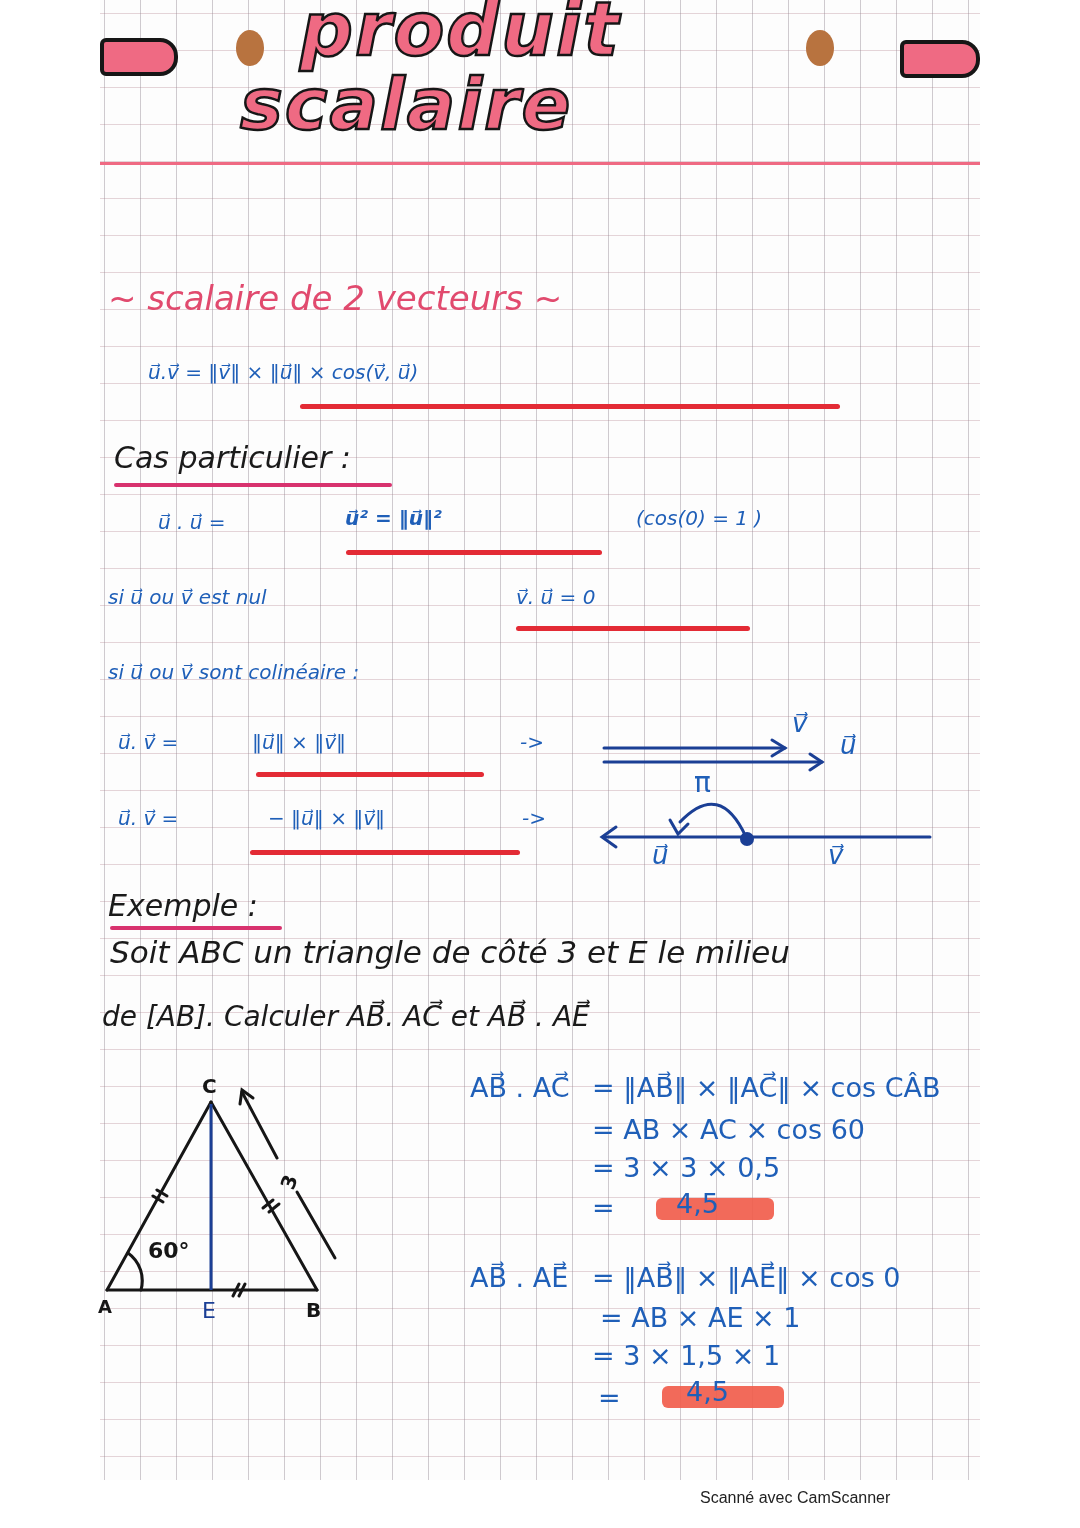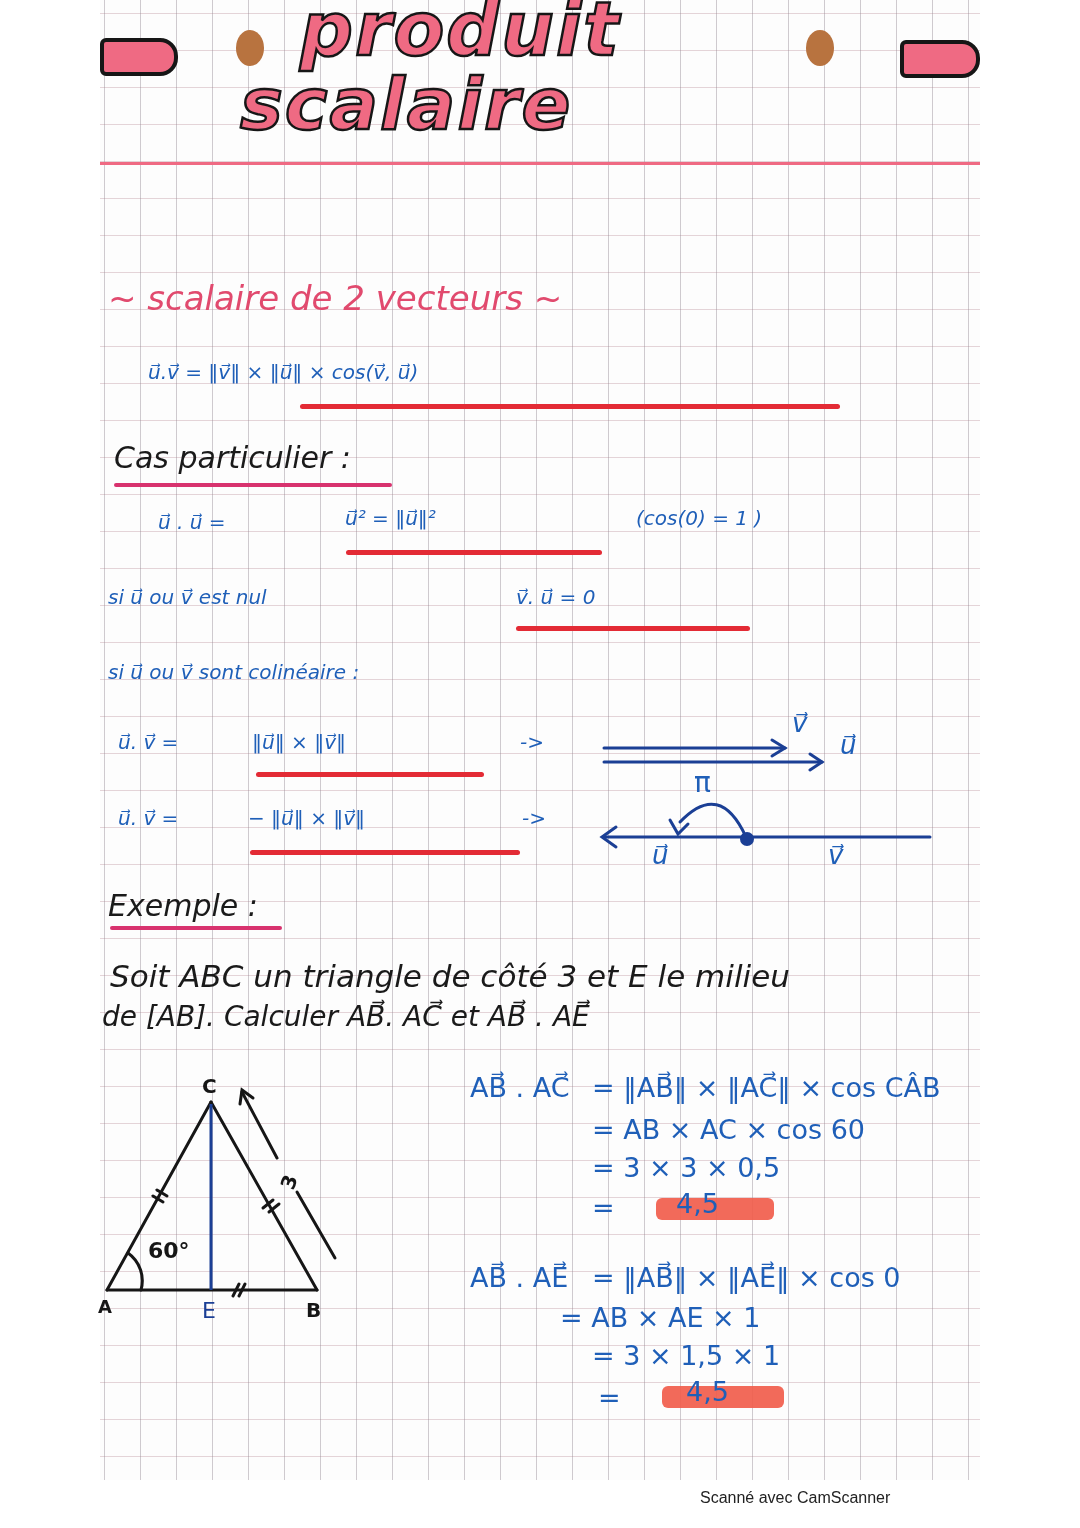--- a/index.html
+++ b/index.html
@@ -66,37 +66,37 @@
   <span>~ </span><span>scalaire de 2 vecteurs</span><span> ~</span>
 </div>
 
 <div class="abs formula" style="left:148px;top:360px;">u⃗.v⃗ = ‖v⃗‖ × ‖u⃗‖ × cos(v⃗, u⃗)</div>
 <div class="ul-red" style="left:300px;top:404px;width:540px;"></div>
 
 <div class="abs label-black" style="left:114px;top:440px;">Cas particulier :</div>
 <div class="ul-pink" style="left:114px;top:483px;width:278px;"></div>
 
 <div class="abs formula" style="left:158px;top:510px;">u⃗ . u⃗ =</div>
-<div class="abs formula" style="left:345px;top:506px;">u⃗² = ‖u⃗‖²</div>
+<div class="abs formula" style="left:345px;top:506px;font-weight:bold;">u⃗² = ‖u⃗‖²</div>
 <div class="ul-red" style="left:346px;top:550px;width:256px;"></div>
 <div class="abs formula" style="left:636px;top:506px;">(cos(0) = 1 )</div>
 
 <div class="abs formula" style="left:108px;top:585px;text-align:center;">si  u⃗ ou v⃗ est nul</div>
 <div class="abs formula" style="left:516px;top:585px;">v⃗. u⃗  =  0</div>
 <div class="ul-red" style="left:516px;top:626px;width:234px;"></div>
 
 <div class="abs formula" style="left:108px;top:660px;">si  u⃗  ou  v⃗ sont colinéaire :</div>
 
 <div class="abs formula" style="left:118px;top:730px;">u⃗. v⃗ =</div>
 <div class="abs formula" style="left:252px;top:730px;text-align:right;">‖u⃗‖ × ‖v⃗‖</div>
 <div class="ul-red" style="left:256px;top:772px;width:228px;"></div>
 <div class="abs formula" style="left:520px;top:730px;">-&gt;</div>
 
 <div class="abs formula" style="left:118px;top:806px;">u⃗. v⃗ =</div>
-<div class="abs formula" style="left:248px;top:806px;text-align:center;">− ‖u⃗‖ × ‖v⃗‖</div>
+<div class="abs formula" style="left:268px;top:806px;text-align:center;">− ‖u⃗‖ × ‖v⃗‖</div>
 <div class="ul-red" style="left:250px;top:850px;width:270px;"></div>
 <div class="abs formula" style="left:522px;top:806px;">-&gt;</div>
 
 <svg style="left:590px;top:710px;" width="360" height="170">
   <g stroke="#1b3f95" stroke-width="3" fill="none" stroke-linecap="round">
     <line x1="14" y1="38" x2="195" y2="38"></line>
     <polyline points="182,30 195,38 182,46"></polyline>
     <line x1="14" y1="52" x2="232" y2="52"></line>
     <polyline points="220,44 232,52 220,60"></polyline>
     <line x1="14" y1="127" x2="340" y2="127"></line>
@@ -108,21 +108,21 @@
 </svg>
 <div class="abs formula blue-dark" style="left:792px;top:708px;font-size:26px;">v⃗</div>
 <div class="abs formula blue-dark" style="left:840px;top:730px;font-size:26px;">u⃗</div>
 <div class="abs formula blue-dark" style="left:694px;top:766px;font-size:28px;font-style:normal;">π</div>
 <div class="abs formula blue-dark" style="left:652px;top:840px;font-size:26px;">u⃗</div>
 <div class="abs formula blue-dark" style="left:828px;top:840px;font-size:26px;">v⃗</div>
 
 <div class="abs label-black" style="left:108px;top:888px;">Exemple :</div>
 <div class="ul-pink" style="left:110px;top:926px;width:172px;"></div>
 
-<div class="abs example-text" style="left:110px;top:958px;font-size:31px;">Soit ABC un triangle de côté 3 et E le milieu</div>
+<div class="abs example-text" style="left:110px;top:934px;font-size:31px;">Soit ABC un triangle de côté 3 et E le milieu</div>
 <div class="abs example-text" style="left:102px;top:1000px;text-align:center;">de [AB]. Calculer  AB⃗. AC⃗  et   AB⃗ . AE⃗</div>
 
 <svg style="left:95px;top:1070px;" width="290" height="260">
   <g stroke="#161616" stroke-width="3" fill="none" stroke-linecap="round">
     <line x1="12" y1="220" x2="222" y2="220"></line>
     <line x1="12" y1="220" x2="116" y2="32"></line>
     <line x1="116" y1="32" x2="222" y2="220"></line>
     <path d="M46 220 A 34 34 0 0 0 33 183"></path>
     <line x1="58" y1="126" x2="68" y2="132"></line>
     <line x1="62" y1="120" x2="72" y2="126"></line>
@@ -146,19 +146,19 @@
 <div class="abs calc" style="left:470px;top:1072px;">AB⃗ . AC⃗</div>
 <div class="abs calc" style="left:592px;top:1072px;">= ‖AB⃗‖ × ‖AC⃗‖ × cos CÂB</div>
 <div class="abs calc" style="left:592px;top:1114px;">=  AB × AC × cos 60</div>
 <div class="abs calc" style="left:592px;top:1152px;">=  3 × 3 × 0,5</div>
 <div class="abs calc" style="left:592px;top:1192px;">=</div>
 <div class="hl-red" style="left:656px;top:1198px;width:118px;"></div>
 <div class="abs calc" style="left:676px;top:1188px;">4,5</div>
 
 <div class="abs calc" style="left:470px;top:1262px;">AB⃗ . AE⃗</div>
 <div class="abs calc" style="left:592px;top:1262px;">= ‖AB⃗‖ × ‖AE⃗‖ × cos 0</div>
-<div class="abs calc" style="left:560px;top:1302px;">= AB  × AE × 1</div>
+<div class="abs calc" style="left:600px;top:1302px;">= AB  × AE × 1</div>
 <div class="abs calc" style="left:592px;top:1340px;">= 3 × 1,5 × 1</div>
 <div class="abs calc" style="left:598px;top:1382px;">=</div>
 <div class="hl-red" style="left:662px;top:1386px;width:122px;"></div>
 <div class="abs calc" style="left:686px;top:1376px;">4,5</div>
 
 <div class="footer">Scanné avec CamScanner</div>
 
 </body></html>

